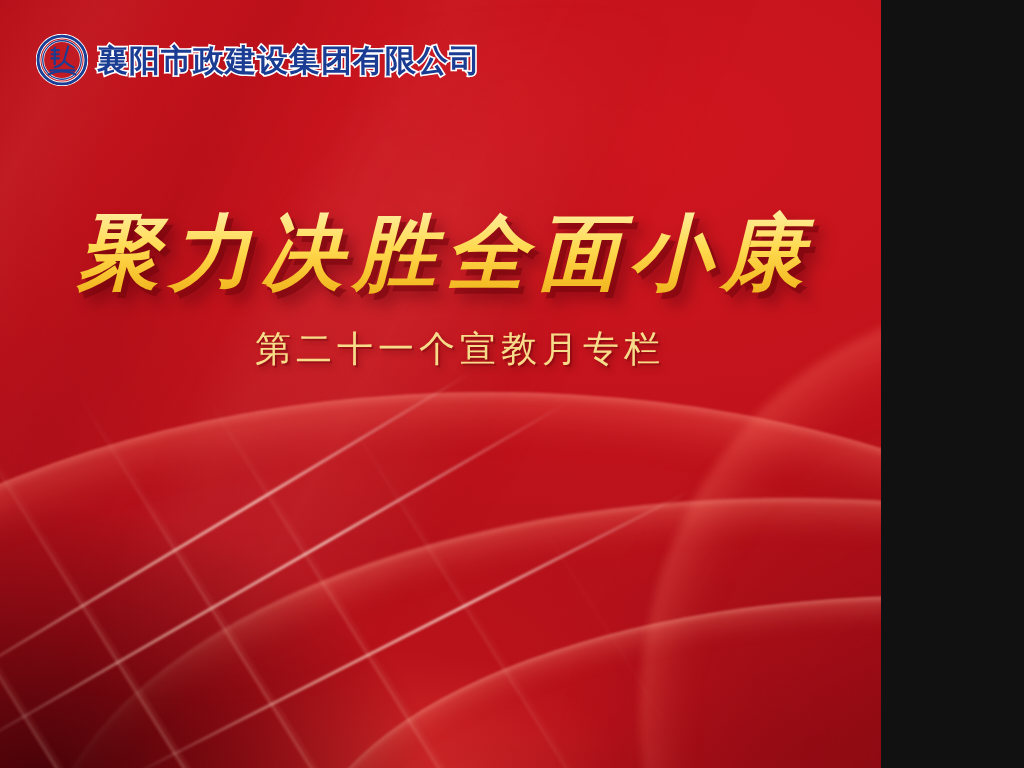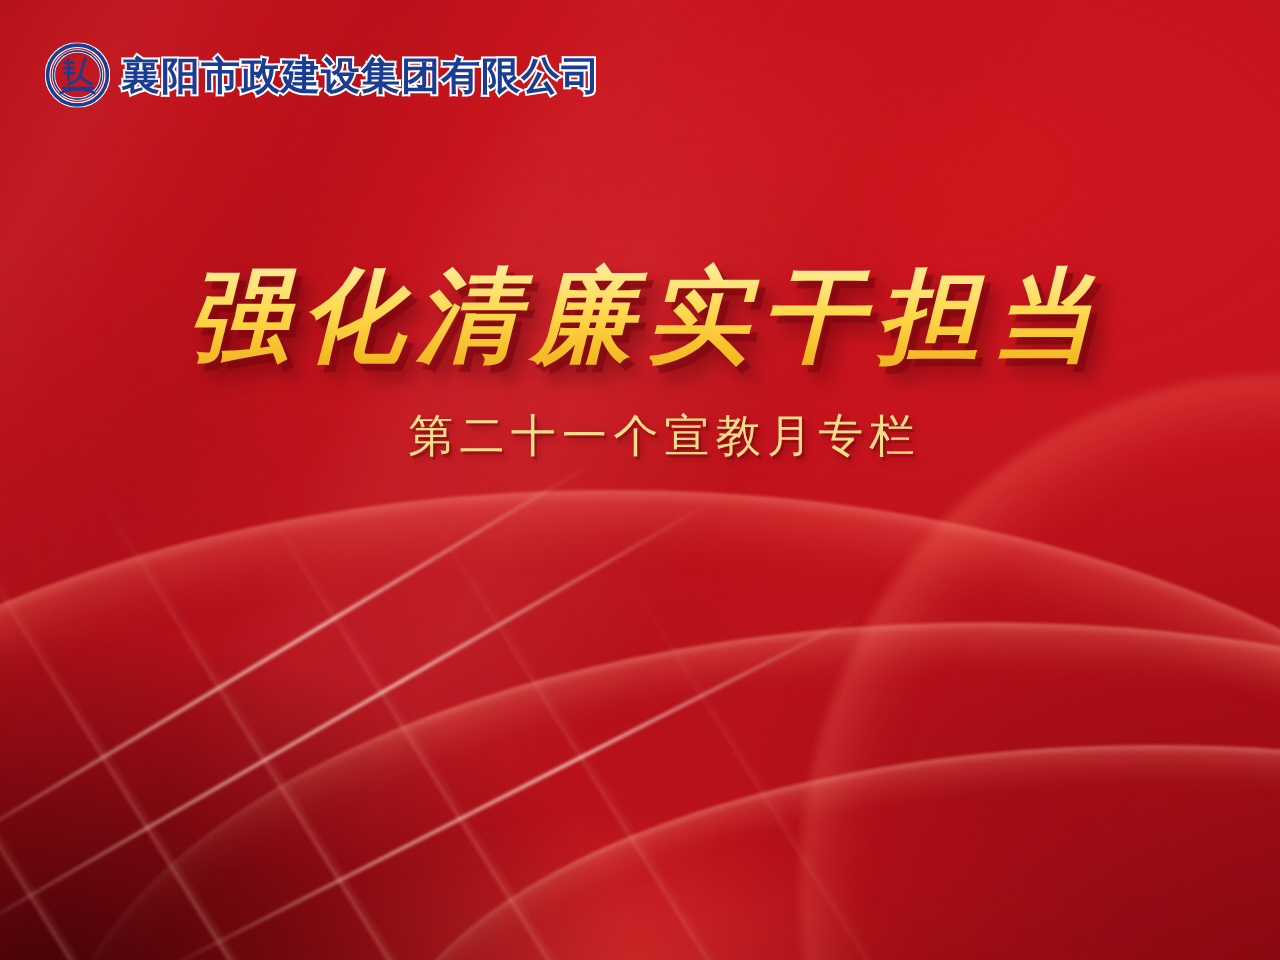--- a/index.html
+++ b/index.html
@@ -3,21 +3,21 @@
 <meta charset="utf-8">
 <title>Poster</title>
 <style>
   html, body {
     margin: 0;
     padding: 0;
     background: #111;
   }
   #poster {
     position: relative;
-    width: 1024px;
+    width: 881px;
     height: 768px;
     overflow: hidden;
     background: #c8151d;
     font-family: "Liberation Serif", "DejaVu Serif", serif;
     user-select: none;
   }
 
   
   .bg-layer {
     position: absolute;
@@ -277,17 +277,17 @@
           <path d="M54 52 C 60 58, 66 62, 72 64"></path>
           <path d="M28 70 L74 70"></path>
         </g>
         <path d="M24 78 C 38 70, 62 70, 76 78" stroke="#1b3c93" stroke-width="4" fill="none" stroke-linecap="round"></path>
       </svg>
     </div>
     <div id="logo-company-name">襄阳市政建设集团有限公司</div>
   </div>
 
   <div id="title-block">
-    <div class="title-line">强化清廉实干担当</div>
+    <div class="title-line">聚力决胜全面小康</div>
     <div id="subtitle">第二十一个宣教月专栏</div>
   </div>
 
 </div>
 
 </body></html>

